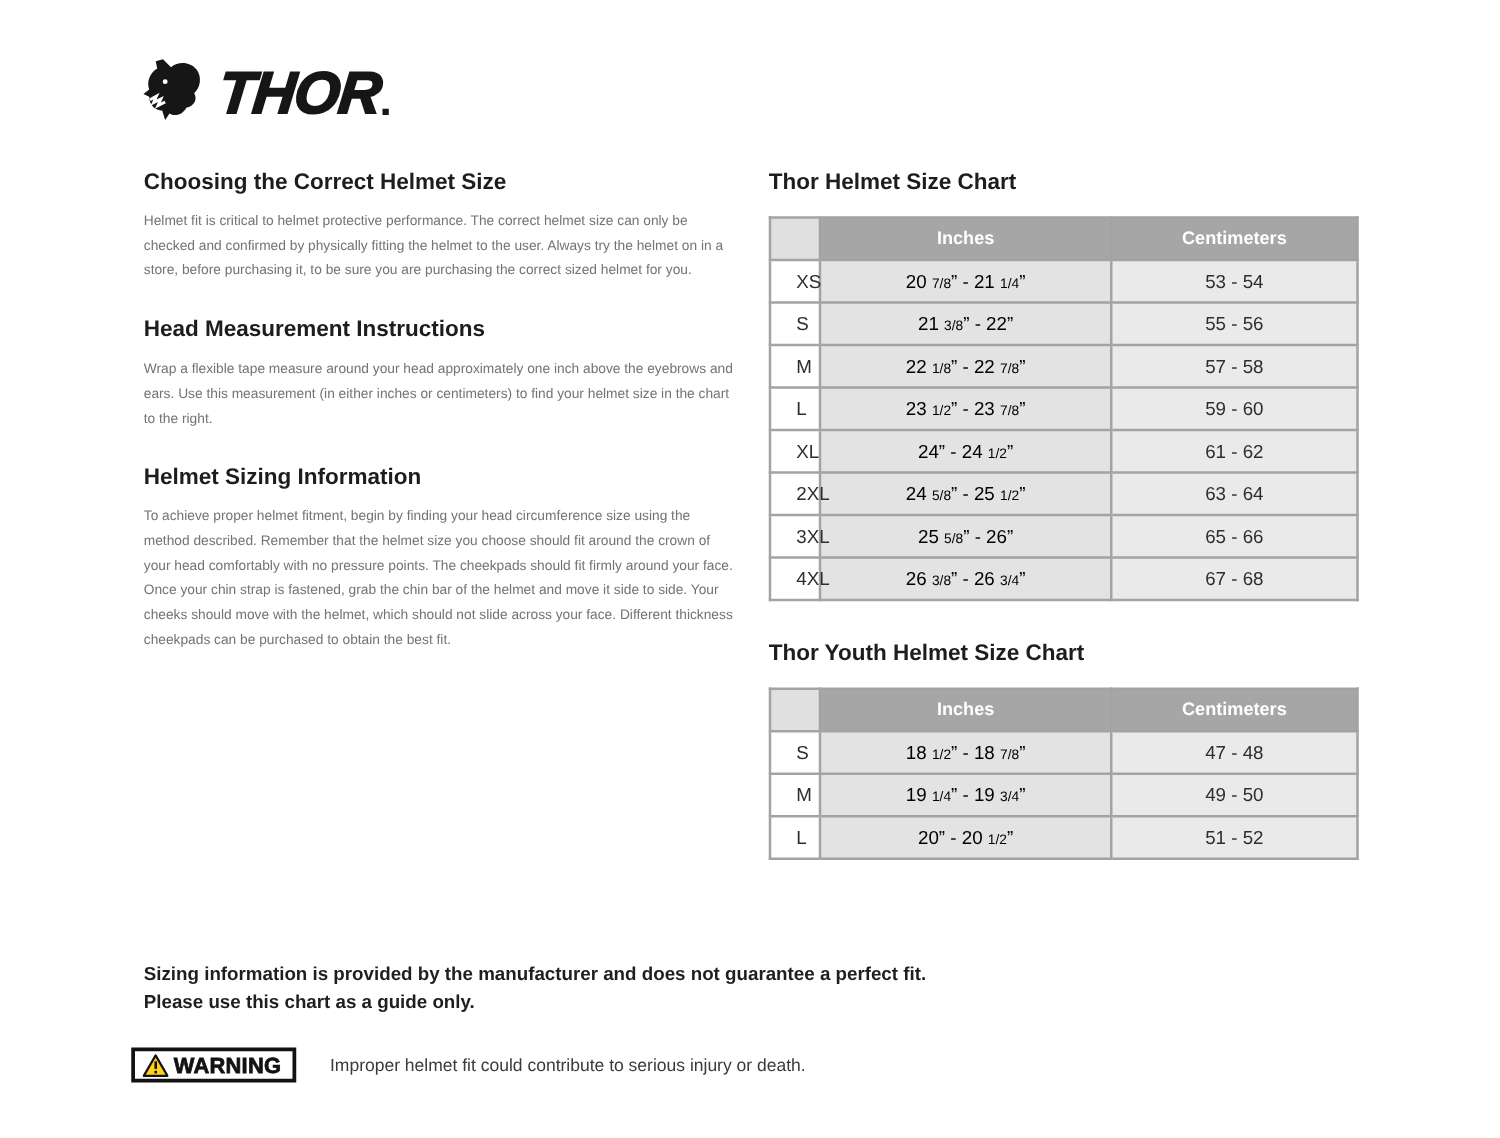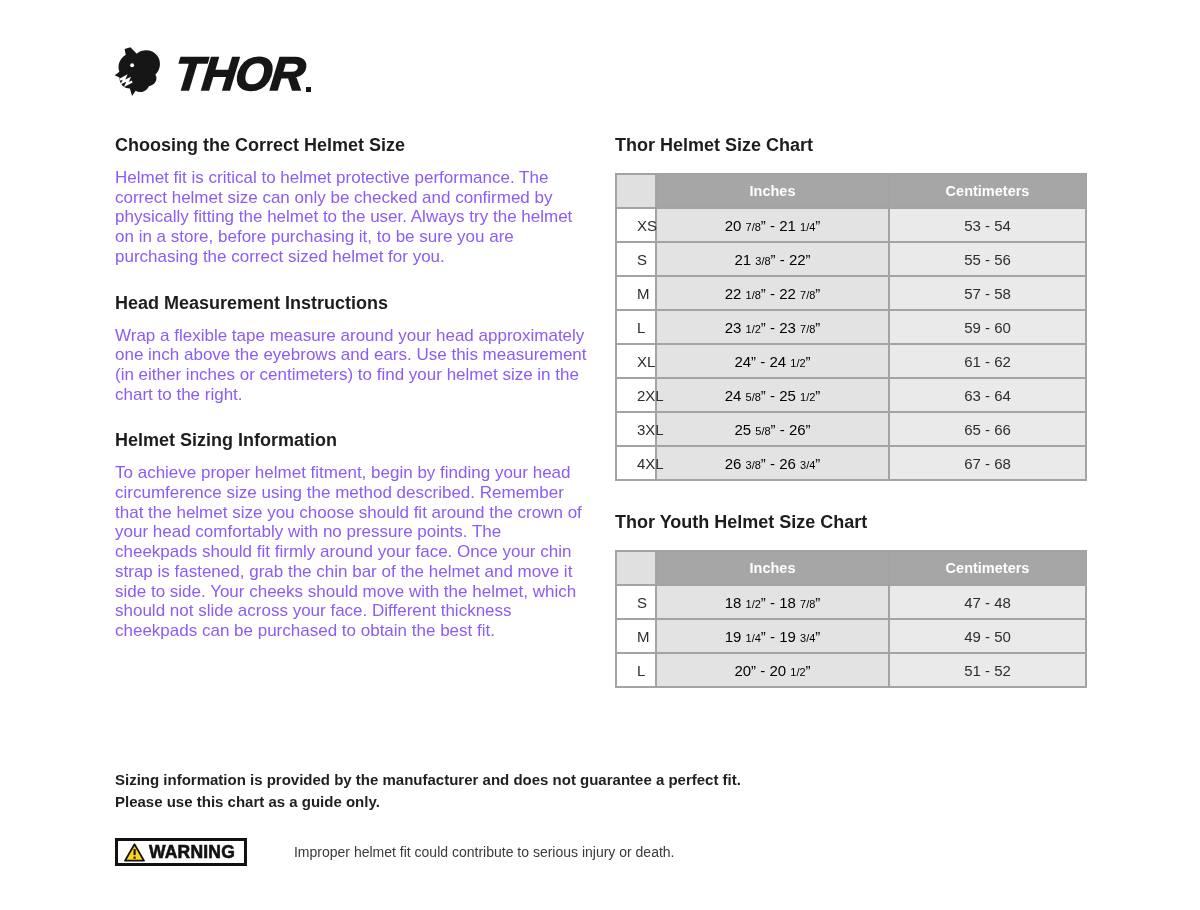--- a/index.html
+++ b/index.html
@@ -21,21 +21,21 @@
 
   
   .columns { position:absolute; left:115px; top:133px; width:970px; display:flex; }
   .left-col  { width:472px; margin-right:28px; }
   .right-col { width:470px; }
 
   .section-heading {
     font-size:18px; font-weight:bold; color:#1d1d1d; line-height:24px; margin:0 0 11px 0;
   }
   .section-body {
-    font-size:17px; line-height:19.7px; color:#8b5cf6; margin:0 0 21px 0;
+    font-size:11px; line-height:19.7px; color:#737373; margin:0 0 21px 0;
   }
   .left-col .section:nth-child(2) .section-heading,
   .left-col .section:nth-child(3) .section-heading { margin-top:24px; }
 
   
   .chart-title { font-size:18px; font-weight:bold; color:#1d1d1d; line-height:24px; }
   table.size-table {
     width:470px; border-collapse:collapse; table-layout:fixed; margin-top:16px;
   }
   table.size-table th, table.size-table td {
@@ -56,21 +56,21 @@
 
   
   .note-row { display:flex; margin-top:26px; }
   .note-label { color:#c8232c; font-weight:bold; font-size:12.5px; width:44px; flex:none; line-height:17.5px; }
   .note-text  { font-weight:bold; font-size:12.5px; line-height:17.5px; color:#272727; width:402px; }
 
   
   .footer-note { position:absolute; left:115px; top:769px; font-weight:bold; font-size:15px;
                  line-height:21.5px; color:#1f1f1f; }
 
-  .warning-row { position:absolute; left:115px; top:838px; display:flex; align-items:center;gap:20px; }
+  .warning-row { position:absolute; left:105px; top:838px; display:flex; align-items:center; }
   .warning-box {
     border:3px solid #121212; background:#ffffff; display:flex; align-items:center;
     padding:1px 9px 1px 6px; height:28px;
   }
   .warning-tri { width:21px; height:19px; margin-right:4px; }
   .warning-label { font-weight:bold; font-size:17.5px; color:#121212; letter-spacing:0.2px;
                    -webkit-text-stroke:0.6px #121212; }
   .warning-text { margin-left:27px; font-size:14px; color:#3a3a3a; }
 </style>
 </head>

